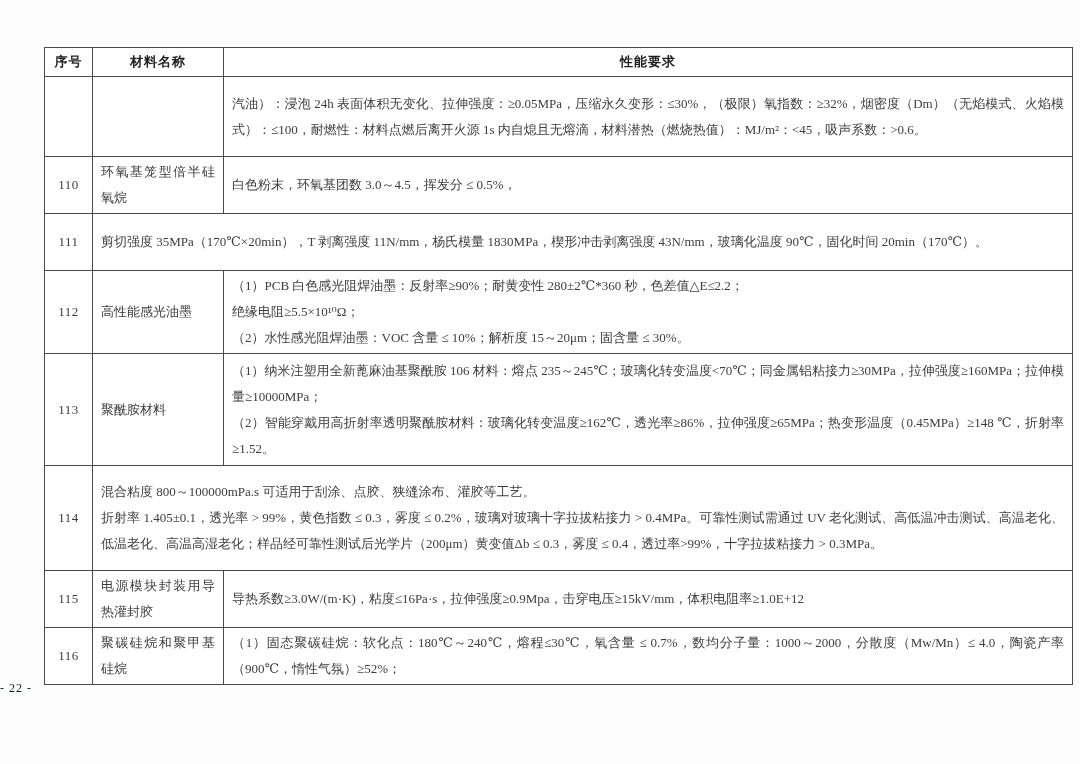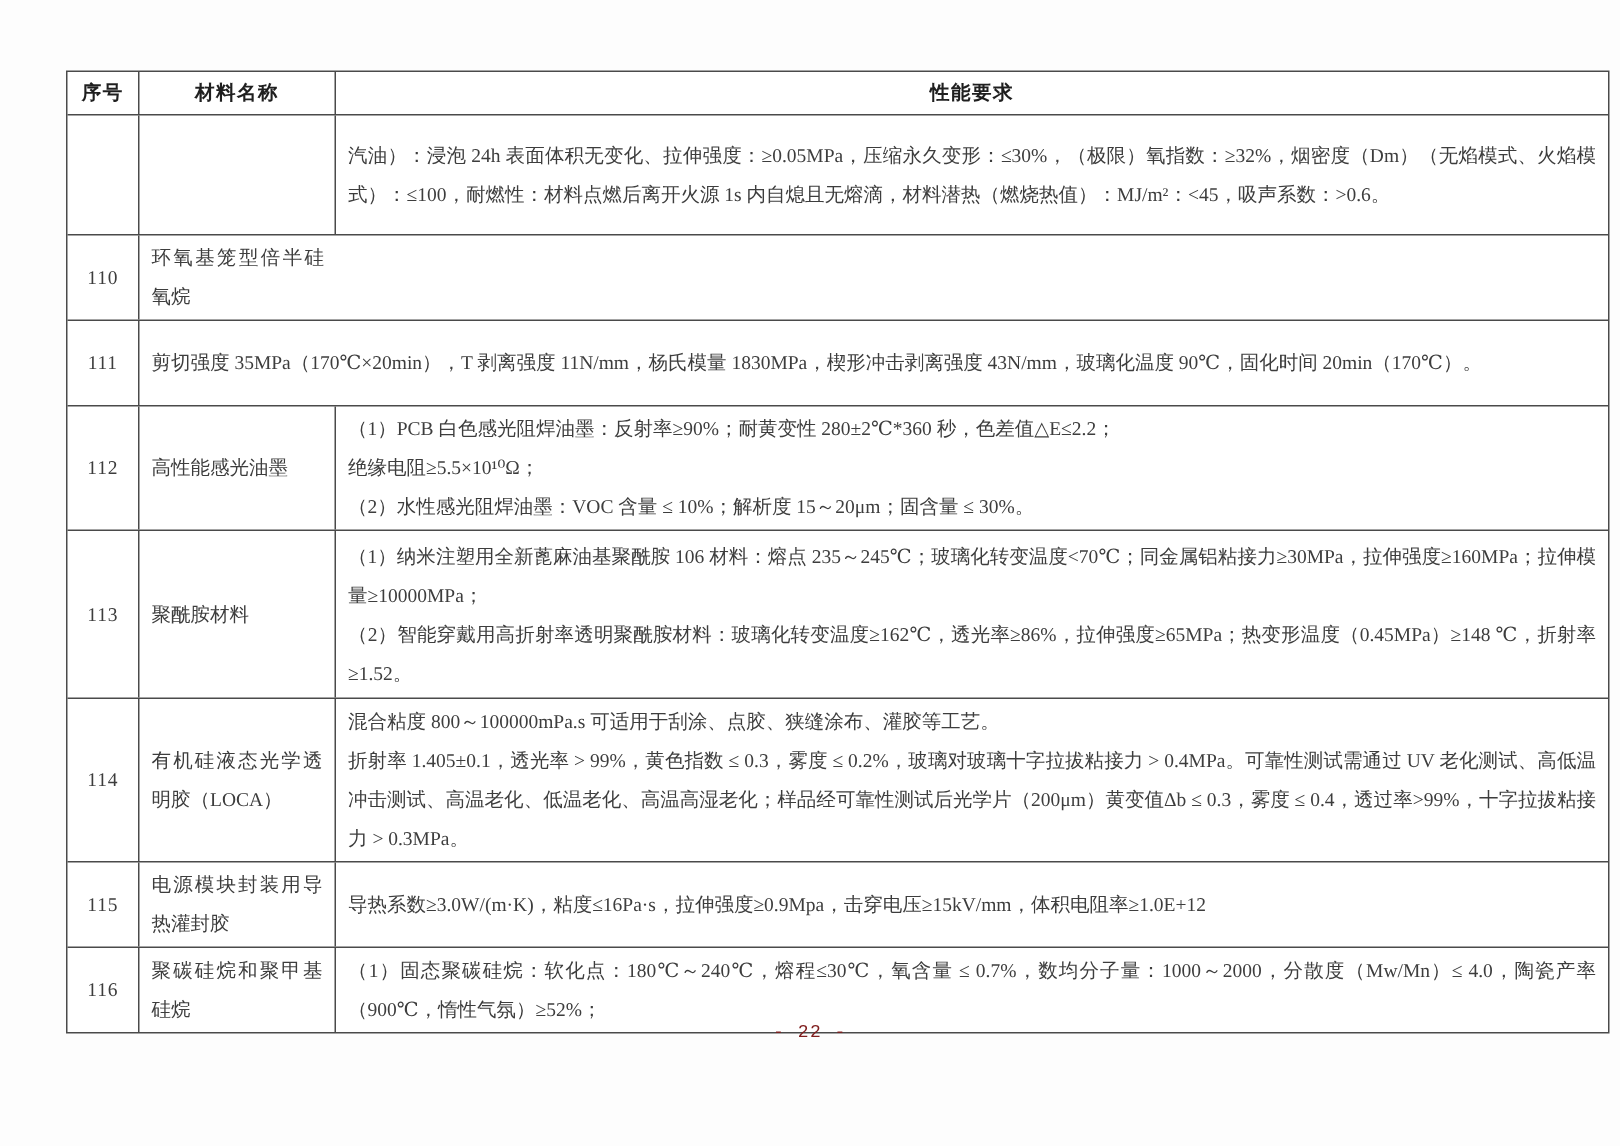--- a/index.html
+++ b/index.html
@@ -47,25 +47,23 @@
   .h-r3 { min-height: 78px; }
   .h-r4 { min-height: 112px; }
   .h-r5 { min-height: 105px; }
   .h-r6 { min-height: 57px; }
   .h-r7 { min-height: 56px; }
   .page-footer {
     position: absolute;
     top: 681px;
     left: 0;
     width: 100%;
-    text-align: center;
     font-size: 12px;
-    color: #7f1d1d;
+    color: #0f172a;
     letter-spacing: 1px;
-    font-family: Liberation Mono, monospace;
   }
 </style>
 </head>
 <body>
 
 <div class="doc-table">
 
   <div class="trow header-row">
     <div class="cell c-idx">序号</div>
     <div class="cell c-name">材料名称</div>
@@ -76,20 +74,23 @@
     <div class="cell c-idx"></div>
     <div class="cell c-name"></div>
     <div class="cell c-req">
       <p>汽油）：浸泡 24h 表面体积无变化、拉伸强度：≥0.05MPa，压缩永久变形：≤30%，（极限）氧指数：≥32%，烟密度（Dm）（无焰模式、火焰模式）：≤100，耐燃性：材料点燃后离开火源 1s 内自熄且无熔滴，材料潜热（燃烧热值）：MJ/m²：&lt;45，吸声系数：&gt;0.6。</p>
     </div>
   </div>
 
   <div class="trow h-r1">
     <div class="cell c-idx">110</div>
     <div class="cell c-name">环氧基笼型倍半硅氧烷</div>
+    <div class="cell c-req">
+      <p>白色粉末，环氧基团数 3.0～4.5，挥发分 ≤ 0.5%，</p>
+    </div>
   </div>
 
   <div class="trow h-r2">
     <div class="cell c-idx">111</div>
     <div class="cell c-req">
       <p>剪切强度 35MPa（170℃×20min），T 剥离强度 11N/mm，杨氏模量 1830MPa，楔形冲击剥离强度 43N/mm，玻璃化温度 90℃，固化时间 20min（170℃）。</p>
     </div>
   </div>
 
   <div class="trow h-r3">
@@ -106,21 +107,20 @@
     <div class="cell c-idx">113</div>
     <div class="cell c-name">聚酰胺材料</div>
     <div class="cell c-req">
       <p>（1）纳米注塑用全新蓖麻油基聚酰胺 106 材料：熔点 235～245℃；玻璃化转变温度&lt;70℃；同金属铝粘接力≥30MPa，拉伸强度≥160MPa；拉伸模量≥10000MPa；</p>
       <p>（2）智能穿戴用高折射率透明聚酰胺材料：玻璃化转变温度≥162℃，透光率≥86%，拉伸强度≥65MPa；热变形温度（0.45MPa）≥148 ℃，折射率≥1.52。</p>
     </div>
   </div>
 
   <div class="trow h-r5">
     <div class="cell c-idx">114</div>
-    <div class="cell c-name">有机硅液态光学透明胶（LOCA）</div>
     <div class="cell c-req">
       <p>混合粘度 800～100000mPa.s 可适用于刮涂、点胶、狭缝涂布、灌胶等工艺。</p>
       <p>折射率 1.405±0.1，透光率 &gt; 99%，黄色指数 ≤ 0.3，雾度 ≤ 0.2%，玻璃对玻璃十字拉拔粘接力 &gt; 0.4MPa。可靠性测试需通过 UV 老化测试、高低温冲击测试、高温老化、低温老化、高温高湿老化；样品经可靠性测试后光学片（200μm）黄变值Δb ≤ 0.3，雾度 ≤ 0.4，透过率&gt;99%，十字拉拔粘接力 &gt; 0.3MPa。</p>
     </div>
   </div>
 
   <div class="trow h-r6">
     <div class="cell c-idx">115</div>
     <div class="cell c-name">电源模块封装用导热灌封胶</div>
     <div class="cell c-req">

